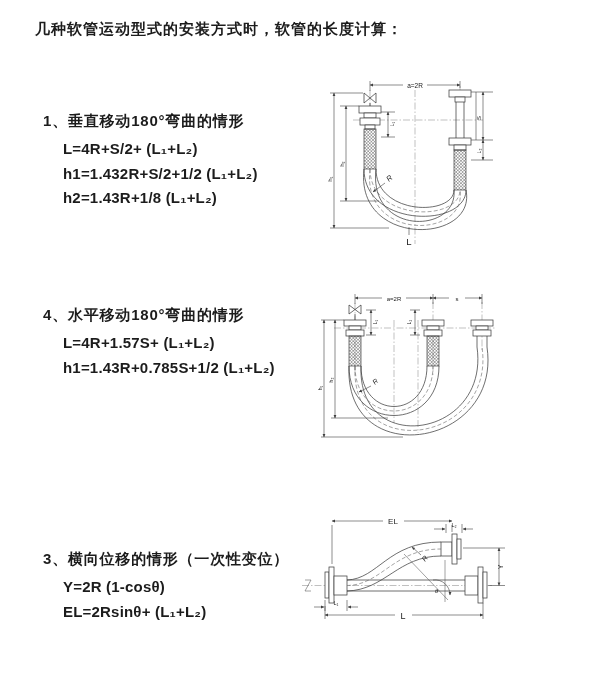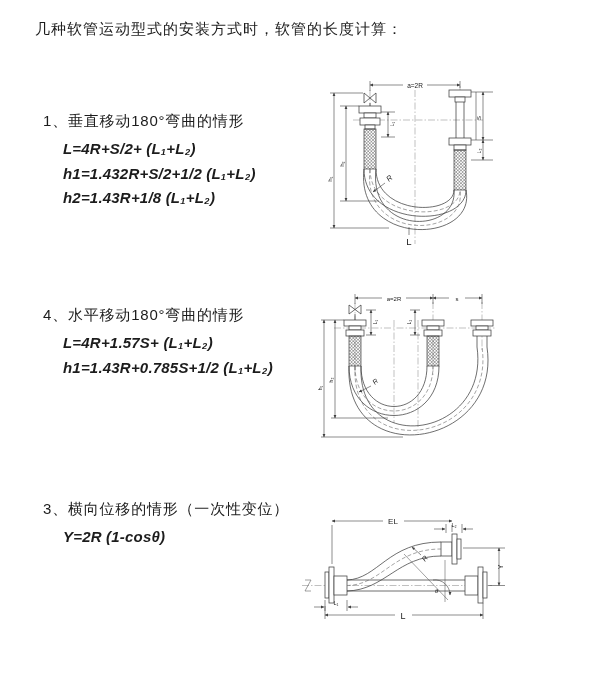--- a/index.html
+++ b/index.html
@@ -2,29 +2,29 @@
 <html><head>
 <meta charset="utf-8">
 <style>
   html,body{margin:0;padding:0;}
   body{
     width:600px;height:675px;background:#ffffff;position:relative;
     font-family:"Liberation Sans",sans-serif;color:#1c1c1c;overflow:hidden;
   }
   .page{position:absolute;inset:0;}
   .title{
-    position:absolute;left:35px;top:20px;font-size:15px;font-weight:normal;
+    position:absolute;left:35px;top:20px;font-size:15px;font-weight:bold;
     letter-spacing:1px;white-space:nowrap;
   }
   .section{position:absolute;}
   #sec1{left:43px;top:112px;}
   #sec2{left:43px;top:306px;}
-  #sec3{left:43px;top:500px;}
-  .sec-heading{font-size:15px;font-weight:normal;letter-spacing:0.8px;margin:0 0 6px 0;white-space:nowrap;}
-  .formula{font-size:15px;font-weight:bold;margin-left:20px;line-height:24.5px;white-space:nowrap;letter-spacing:0.2px;font-style:italic;}
+  #sec3{left:43px;top:550px;}
+  .sec-heading{font-size:15px;font-weight:bold;letter-spacing:0.8px;margin:0 0 6px 0;white-space:nowrap;}
+  .formula{font-size:15px;font-weight:bold;margin-left:20px;line-height:24.5px;white-space:nowrap;letter-spacing:0.2px;}
   svg{position:absolute;overflow:visible;}
   #dia1{left:325px;top:76px;}
   #dia2{left:318px;top:290px;}
   #dia3{left:300px;top:500px;}
   svg text{font-family:"Liberation Sans",sans-serif;fill:#222;}
   .ln{stroke:#3f3f3f;stroke-width:0.75;fill:none;}
   .thin{stroke:#555;stroke-width:0.55;fill:none;}
   .cl{stroke:#808080;stroke-width:0.5;fill:none;stroke-dasharray:7 2 1.5 2;}
   .dash{stroke:#5a5a5a;stroke-width:0.55;fill:none;stroke-dasharray:4 2.2;}
   .dim{stroke:#3f3f3f;stroke-width:0.6;fill:none;}
@@ -48,20 +48,21 @@
 
   <div class="section" id="sec2">
     <div class="sec-heading">4、水平移动180°弯曲的情形</div>
     <div class="formula">L=4R+1.57S+ (L₁+L₂)</div>
     <div class="formula">h1=1.43R+0.785S+1/2 (L₁+L₂)</div>
   </div>
 
   <div class="section" id="sec3">
     <div class="sec-heading">3、横向位移的情形（一次性变位）</div>
     <div class="formula">Y=2R (1-cosθ)</div>
+    <div class="formula">EL=2Rsinθ+ (L₁+L₂)</div>
   </div>
 
   <svg id="dia1" width="195" height="172" viewBox="0 0 195 172">
     <defs>
       <marker id="arrA" viewBox="0 0 10 10" refX="9" refY="5" markerWidth="7" markerHeight="3.5" orient="auto-start-reverse" markerUnits="userSpaceOnUse">
         <path d="M0.5,1 L9.5,5 L0.5,9 Z" fill="#3f3f3f"></path>
       </marker>
       <pattern id="brA" width="3.2" height="3.2" patternUnits="userSpaceOnUse">
         <path d="M0,3.2 L3.2,0 M0,0 L3.2,3.2" stroke="#4a4a4a" stroke-width="0.45"></path>
       </pattern>

